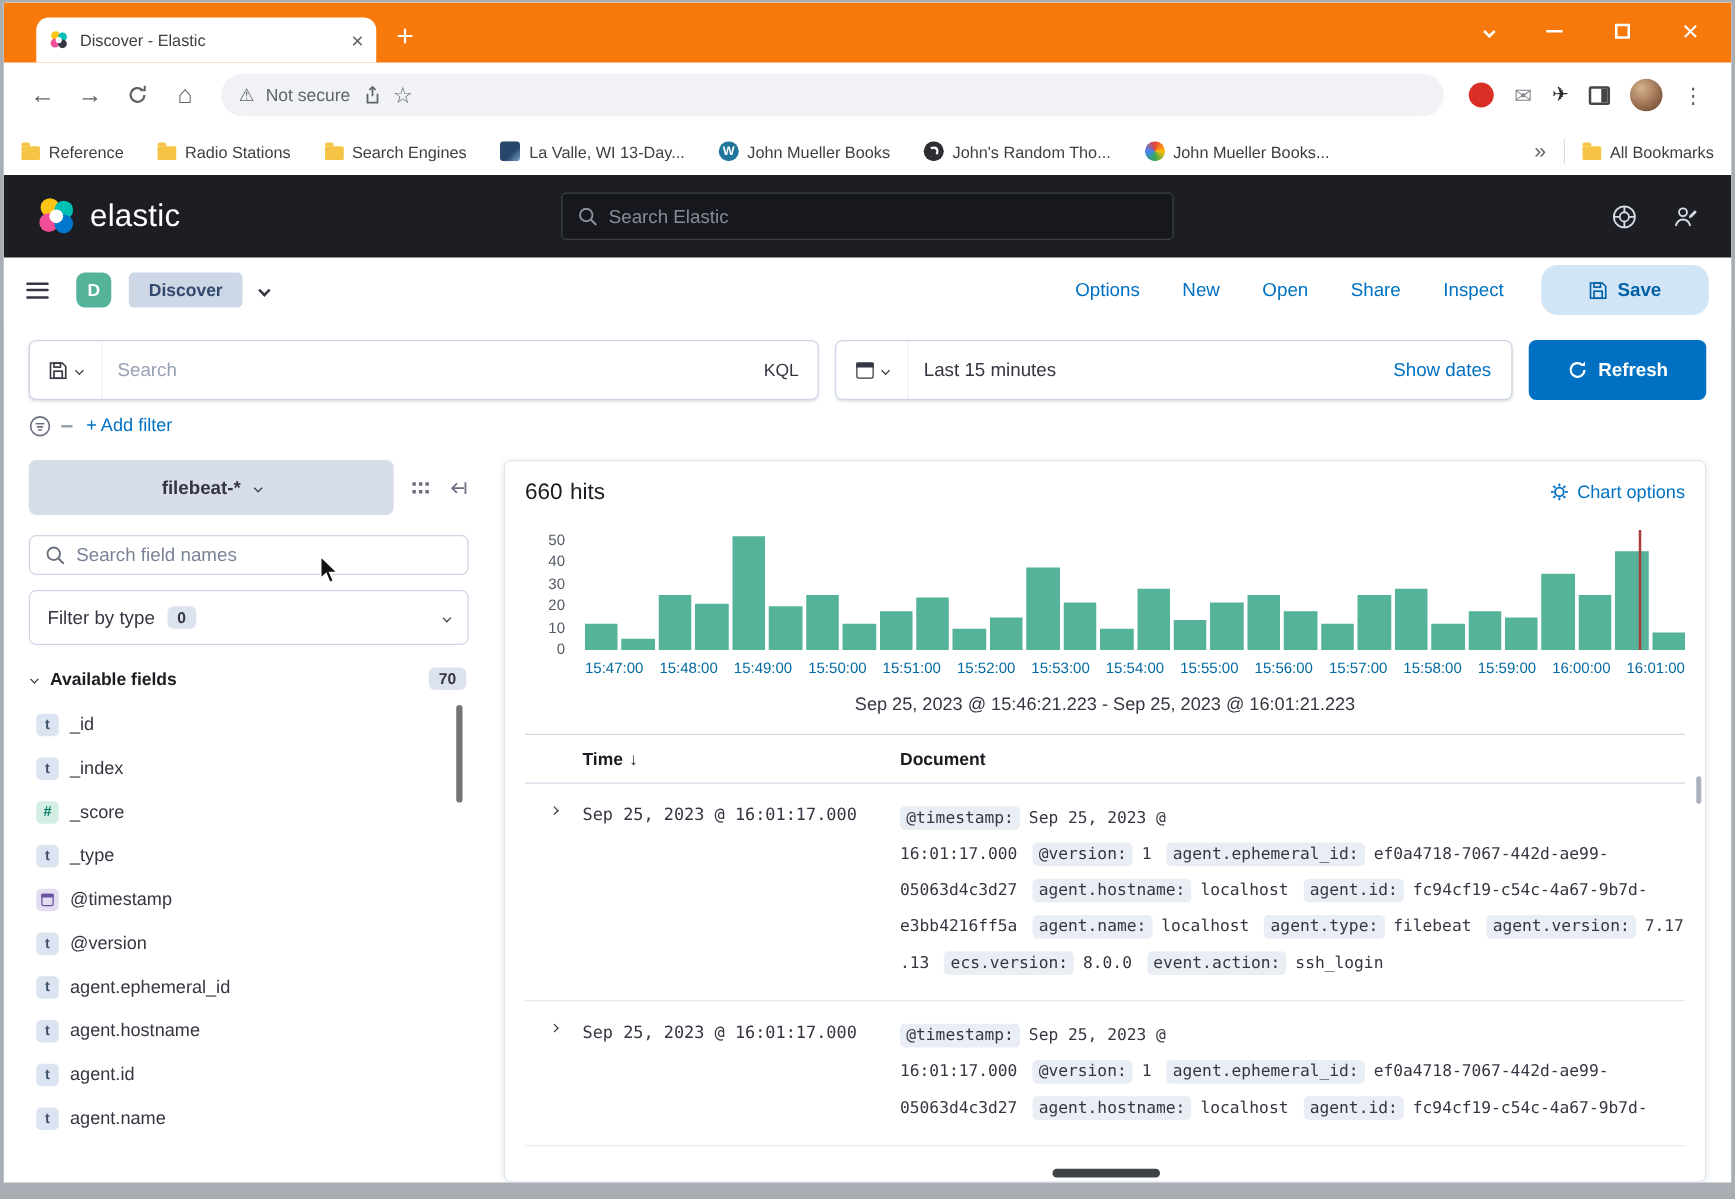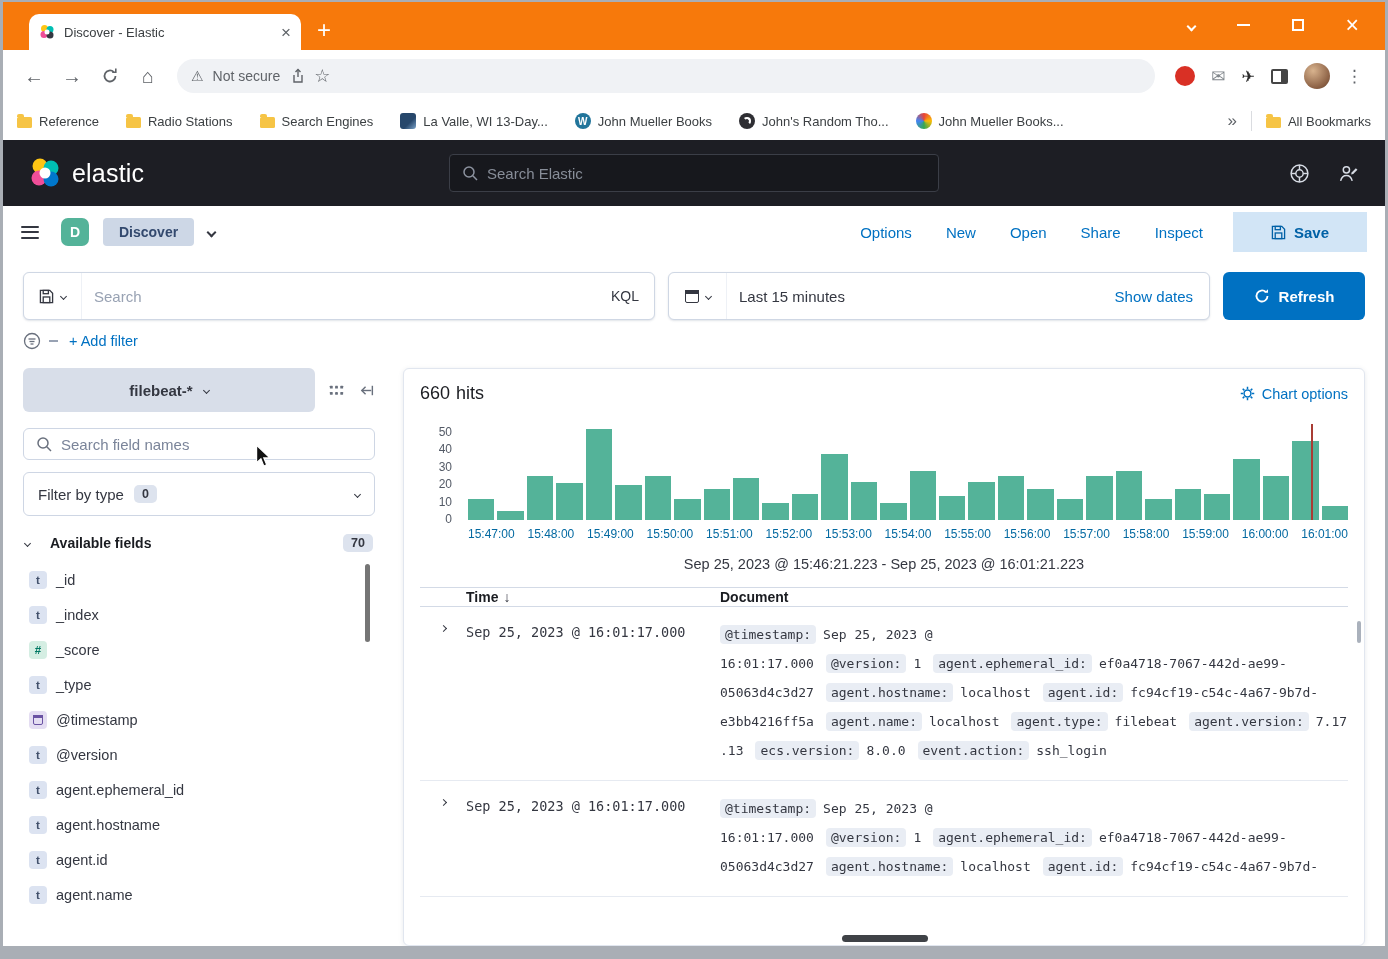--- a/index.html
+++ b/index.html
@@ -66,21 +66,21 @@
 
 
 .appnav{height:52px;background:#fff;display:flex;align-items:center;padding:0 18px;flex:none}
 .hamburger{display:flex;flex-direction:column;gap:3.5px;width:18px}
 .hamburger i{height:2px;background:#343741;border-radius:1px;display:block}
 .space-avatar{width:28px;height:28px;border-radius:7px;background:#54B399;color:#fff;font-weight:bold;font-size:14px;display:flex;align-items:center;justify-content:center;margin-left:22px}
 .breadcrumb{margin-left:14px;background:#cdd7e6;color:#33496e;font-weight:600;font-size:14px;padding:6px 16px;border-radius:4px}
 .bc-chev{color:#343741;margin-left:14px;display:flex}
 .navlinks{margin-left:auto;display:flex;align-items:center;gap:34px}
 .nav-link{color:#0071C2;font-size:15px;text-decoration:none}
-.savebtn{margin-left:30px;width:134px;height:40px;border-radius:0;background:#d2e5f6;color:#0061A6;font-weight:600;font-size:15px;display:flex;align-items:center;justify-content:center;gap:8px}
+.savebtn{margin-left:30px;width:134px;height:40px;border-radius:13px;background:#d2e5f6;color:#0061A6;font-weight:600;font-size:15px;display:flex;align-items:center;justify-content:center;gap:8px}
 
 
 .querybar{display:flex;align-items:center;padding:14px 20px 0;gap:13px;flex:none}
 .qgroup{height:48px;background:#fff;border:1px solid #cfd7e4;border-radius:6px;display:flex;align-items:center;box-shadow:0 1px 2px rgba(152,162,179,.3)}
 .qsearch{width:632px;flex:none}
 .qprepend{width:58px;display:flex;align-items:center;justify-content:center;gap:7px;color:#343741;align-self:stretch;border-right:1px solid #eef1f6;flex:none}
 .qinput{flex:1;border:0;outline:0;font-size:15px;font-family:inherit;color:#343741;min-width:0;padding:0 12px;background:transparent}
 .qinput::placeholder{color:#98a2b3}
 .kql{padding:0 15px;font-size:14px;color:#343741}
 .qdate{flex:1}
@@ -97,21 +97,21 @@
 .content{flex:1;display:flex;padding:18px 20px 0;overflow:hidden;min-height:0}
 .sidebar{width:352px;flex:none;position:relative}
 .sb-row1{display:flex;align-items:center}
 .dvpicker{width:310px;height:44px;background:#d8dee9;border-radius:6px;display:flex;align-items:center;justify-content:center;gap:11px;font-size:15px;font-weight:600;color:#343741}
 .sb-icons{display:flex;align-items:center;gap:13px;margin-left:13px}
 .sb-search{margin-top:16px;height:32px;border:1px solid #ced6e4;border-radius:6px;display:flex;align-items:center;padding:0 12px;gap:9px;background:#fff}
 .sb-search input{border:0;outline:0;flex:1;font-size:15px;font-family:inherit;color:#343741;min-width:0;background:transparent}
 .sb-search input::placeholder{color:#7a8499}
 .sb-filtertype{margin-top:12px;height:44px;border:1px solid #ced6e4;border-radius:6px;display:flex;align-items:center;padding:0 14px;gap:10px;background:#fff;font-size:15px;color:#343741}
 .badge{background:#dde3ee;border-radius:5px;font-size:12.5px;color:#343741;padding:2px 8px;font-weight:600}
-.sb-availrow{margin-top:18px;display:flex;align-items:center;gap:20px;padding:0 2px}
+.sb-availrow{margin-top:18px;display:flex;align-items:center;gap:10px;padding:0 2px}
 .sb-availlabel{font-weight:700;font-size:14px;color:#1a1c21}
 .fieldlist{margin-top:10px}
 .field-item{display:flex;align-items:center;gap:9px;height:35px;padding-left:6px}
 .ficon{width:18px;height:18px;border-radius:4px;display:flex;align-items:center;justify-content:center;font-size:11.5px;font-weight:700;flex:none}
 .ficon-string{background:#dce3f1;color:#41506b}
 .ficon-number{background:#d5eee3;color:#007864}
 .ficon-date{background:#e4ddf2;position:relative}
 .ficon-date:before{content:"";position:absolute;inset:4px;border:1.4px solid #6a52a3;border-radius:2px}
 .ficon-date:after{content:"";position:absolute;left:4px;right:4px;top:4px;height:3px;background:#6a52a3}
 .fname{font-size:14.5px;color:#343741}
@@ -124,21 +124,21 @@
 .hits-label{font-size:18px;color:#1a1c21;margin-left:6px}
 .chartoptions{margin-left:auto;display:flex;align-items:center;gap:7px;color:#0071C2;font-size:14.5px}
 .chartwrap{margin-top:20px;padding-left:48px;position:relative}
 .plot{height:96px;position:relative;display:flex;align-items:flex-end;gap:3px}
 .bar{flex:1;background:#54B399}
 .nowline{position:absolute;top:0;bottom:0;width:2px;background:#A93C34}
 .yaxis{position:absolute;left:0;top:0;height:96px;width:40px}
 .ytick{position:absolute;right:8px;font-size:12px;color:#535a66}
 .xaxis{display:flex;justify-content:space-between;margin-top:7px;font-size:12px;color:#0369a1}
 .caption{text-align:center;margin-top:15px;font-size:14.5px;color:#343741}
-.thead{margin-top:15px;display:flex;align-items:center;height:20px;border-top:1px solid #d3dae6;border-bottom:1px solid #d3dae6}
+.thead{margin-top:15px;display:flex;align-items:center;height:40px;border-top:1px solid #d3dae6;border-bottom:1px solid #d3dae6}
 .th-time{width:300px;padding-left:46px;font-weight:700;font-size:14px;color:#1a1c21;display:flex;gap:5px;align-items:center}
 .sorticon{color:#343741;font-weight:400}
 .th-doc{font-weight:700;font-size:14px;color:#1a1c21}
 .trow{display:flex;padding:13px 0 15px;border-bottom:1px solid #e6eaf1}
 .expand{width:46px;display:flex;justify-content:center;padding-top:6px;color:#343741;flex:none}
 .tcell-time{width:254px;font-family:"DejaVu Sans Mono",monospace;font-size:13.5px;color:#343741;padding-top:4px;flex:none}
 .tcell-doc{flex:1;font-family:"DejaVu Sans Mono",monospace;font-size:13px;color:#343741;line-height:29px;min-width:0;word-break:break-word}
 .fkey{background:#e9edf4;border-radius:4px;padding:2px 5px;margin-right:7px}
 .fval{margin-right:12px}
 .hthumb{position:absolute;bottom:3px;left:438px;width:86px;height:7px;background:#3f4247;border-radius:4px}

